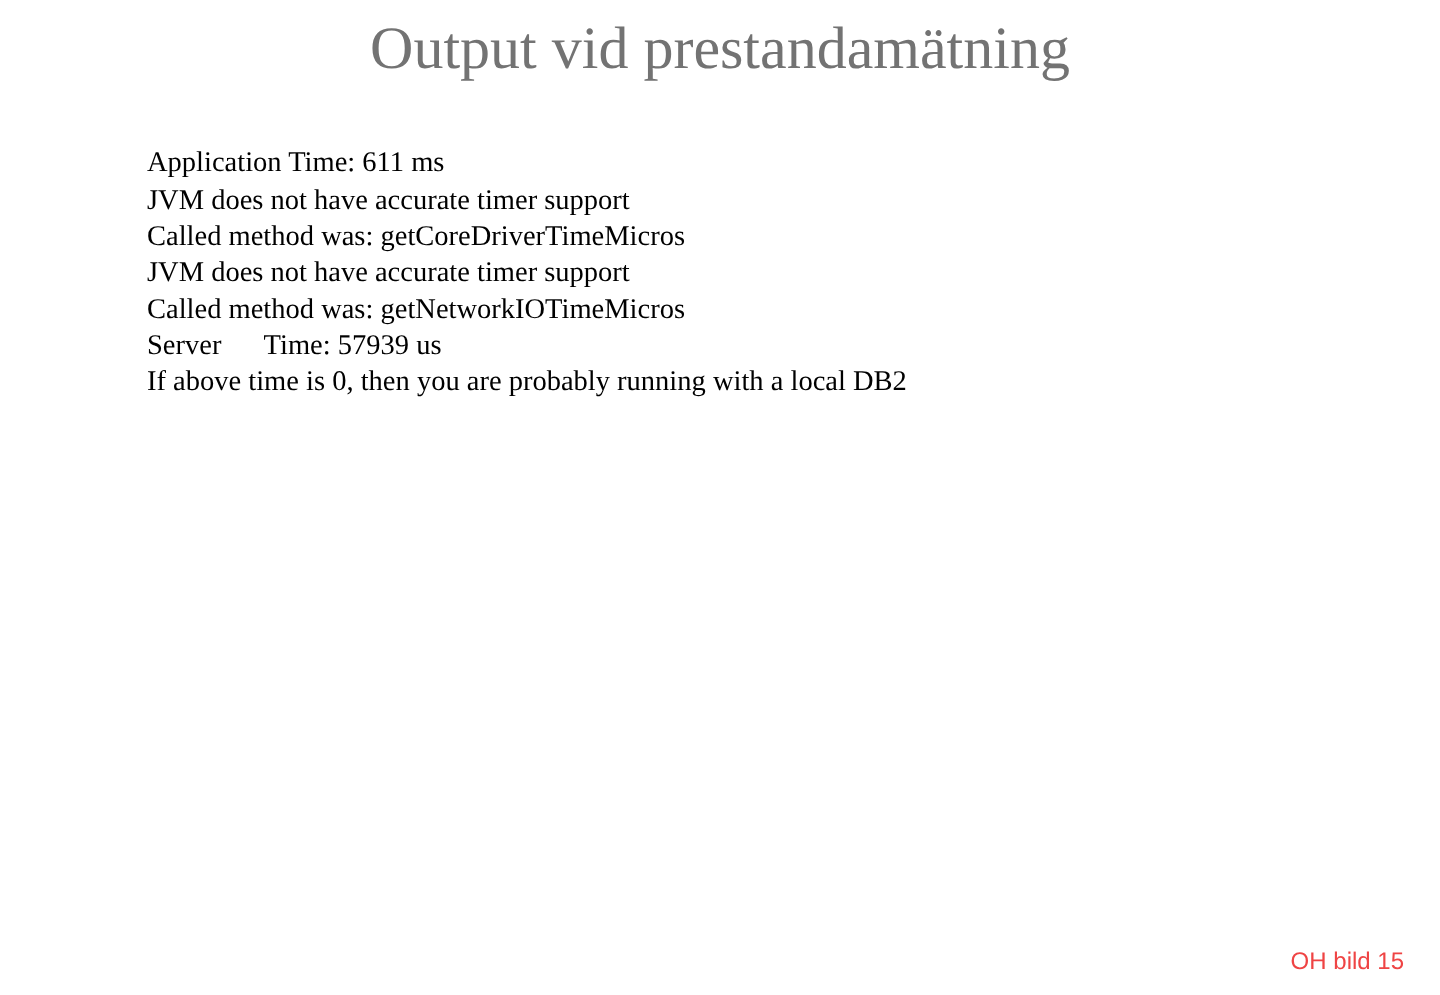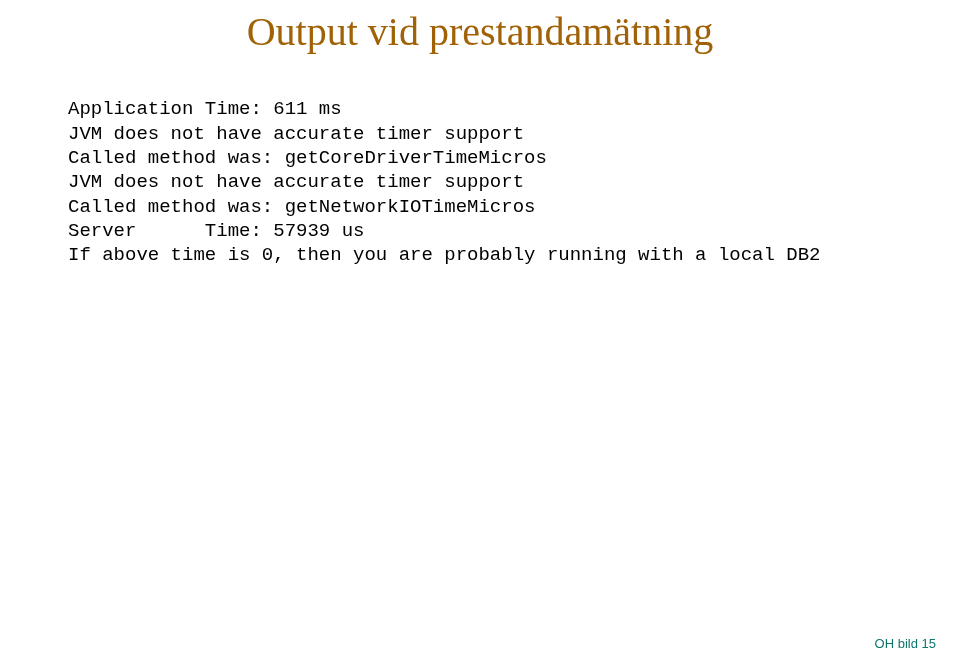--- a/index.html
+++ b/index.html
@@ -12,41 +12,42 @@
     position: relative;
   }
   .page {
     position: relative;
     width: 960px;
     height: 663px;
     box-sizing: border-box;
   }
   .title {
     text-align: center;
-    color: #a16207;
+    color: #737373;
     font-size: 40px;
     font-family: "Times New Roman", Times, serif;
     margin-top: 8px;
   }
   .content {
     padding-left: 68px;
     padding-right: 40px;
     margin-top: 18px;
   }
   .section-heading {
     color: #001f7a;
     font-size: 32px;
     text-decoration: underline;
     font-family: "Times New Roman", Times, serif;
     margin: 0 0 14px 0;
   }
   .block {
-    font-family: Liberation Mono, monospace;
+    font-family: Liberation Serif, serif;
     font-size: 19px;
     line-height: 1.28;
+    margin-left: 30px;
     white-space: pre;
     color: #000;
   }
   .blue-line {
     color: #001f7a;
   }
   .section-spacer {
     height: 12px;
   }
   
@@ -78,22 +79,22 @@
     height: 3px;
     background: #005a9c;
     margin-top: 2px;
     width: 123px;
   }
   .page-number {
     position: absolute;
     right: 24px;
     bottom: 20px;
     font-family: Arial, Helvetica, sans-serif;
-    font-size: 13px;
-    color: #0f766e;
+    font-size: 16px;
+    color: #ef4444;
   }
 </style>
 </head>
 <body>
 
 <div class="page">
   <div class="title">Output vid prestandamätning</div>
 
   <div class="content">
 

